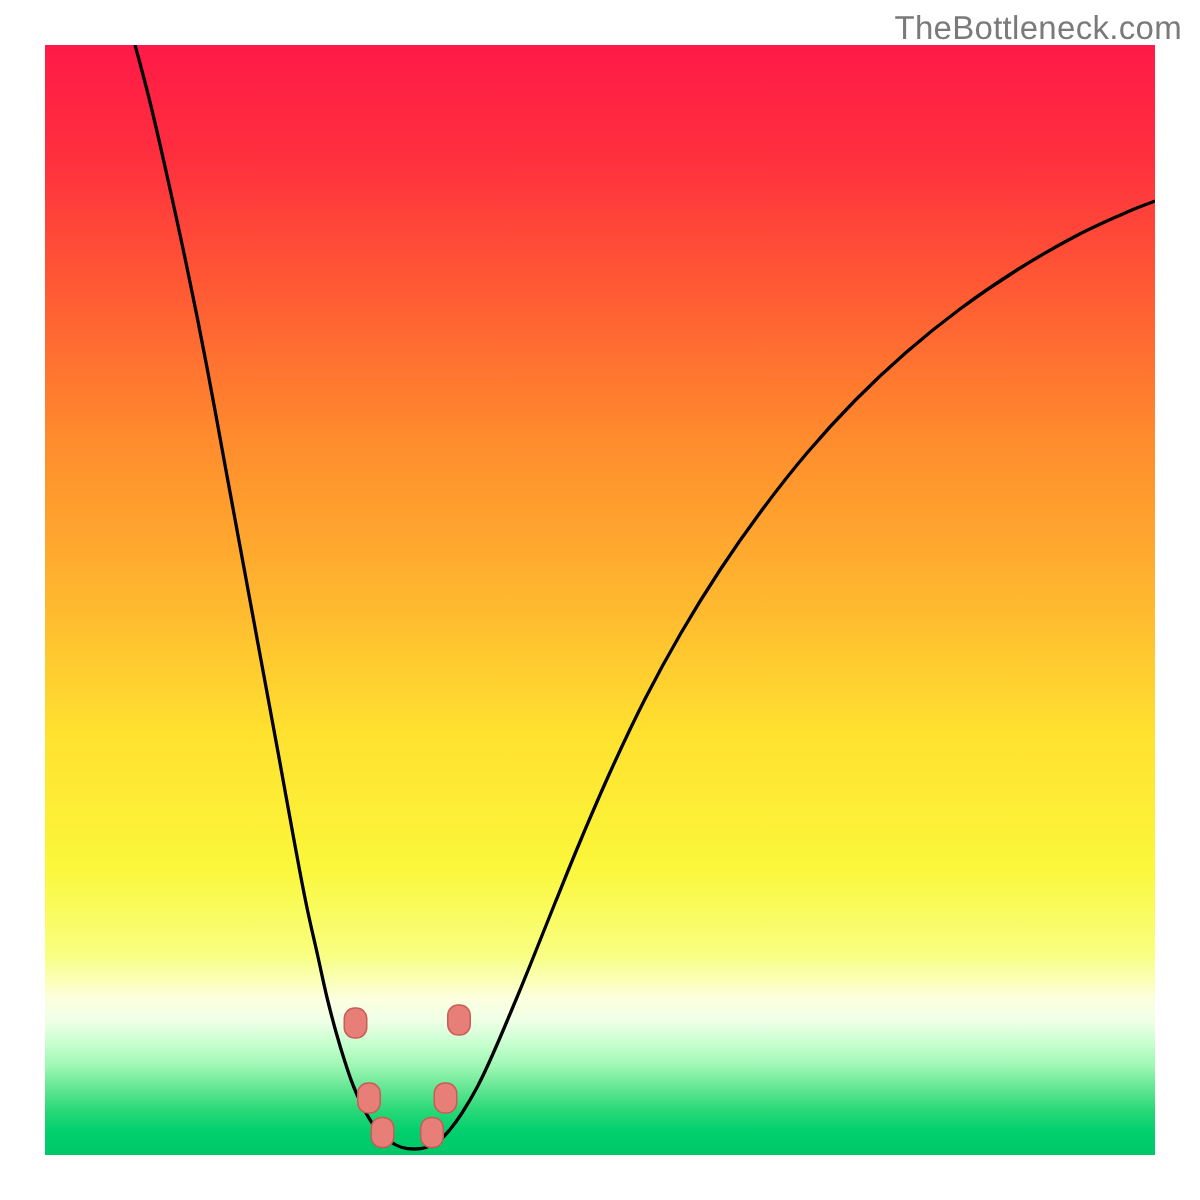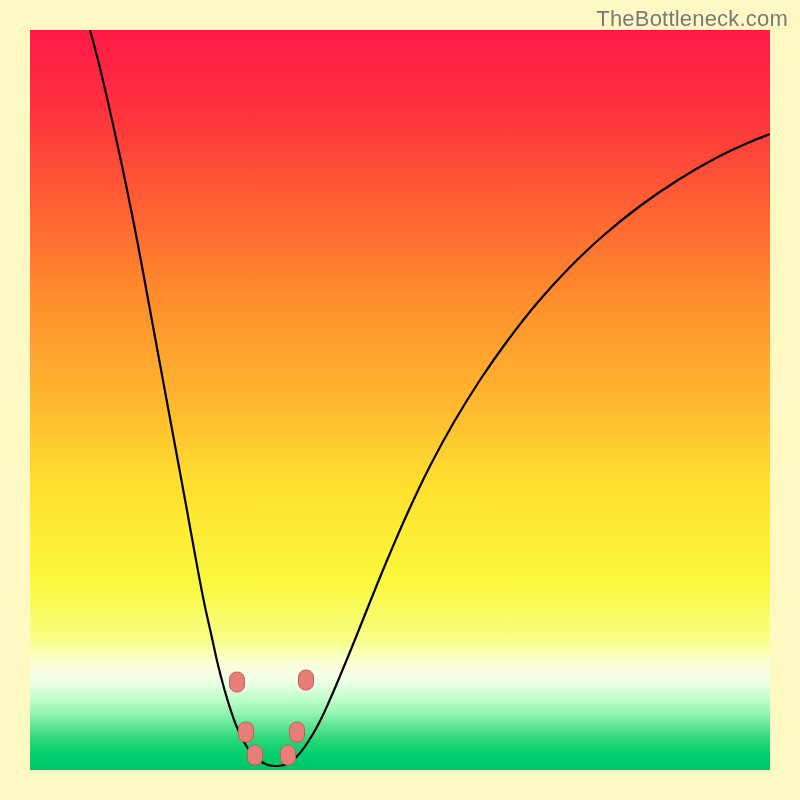--- a/index.html
+++ b/index.html
@@ -10,21 +10,21 @@
     background: #000000;
     overflow: hidden;
     font-family: Arial, Helvetica, sans-serif;
   }
   .frame {
     position: absolute;
     left: 0;
     top: 0;
     width: 800px;
     height: 800px;
-    background: #fef9c3;
+    background: #ffffff;
   }
   .plot-area {
     position: absolute;
     left: 30px;
     top: 30px;
     width: 740px;
     height: 740px;
     overflow: hidden;
   }
   .gradient {

